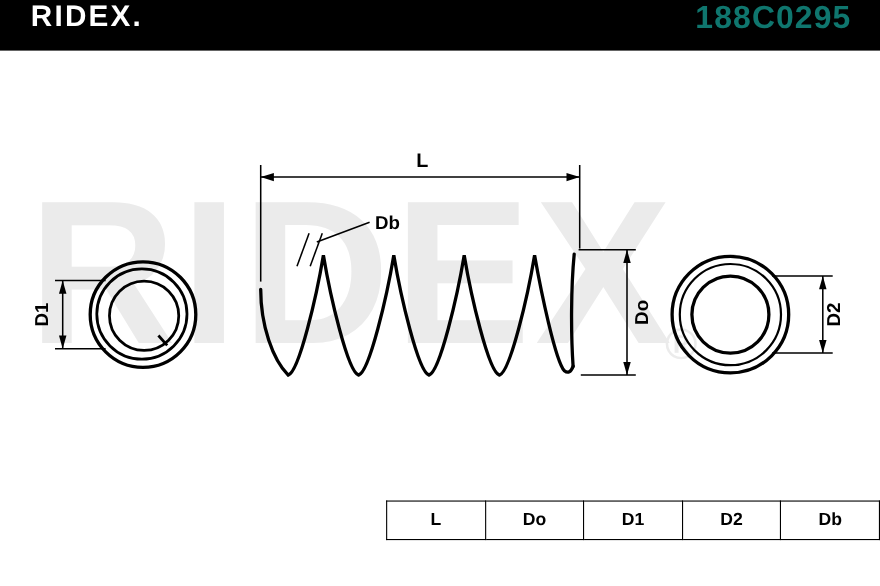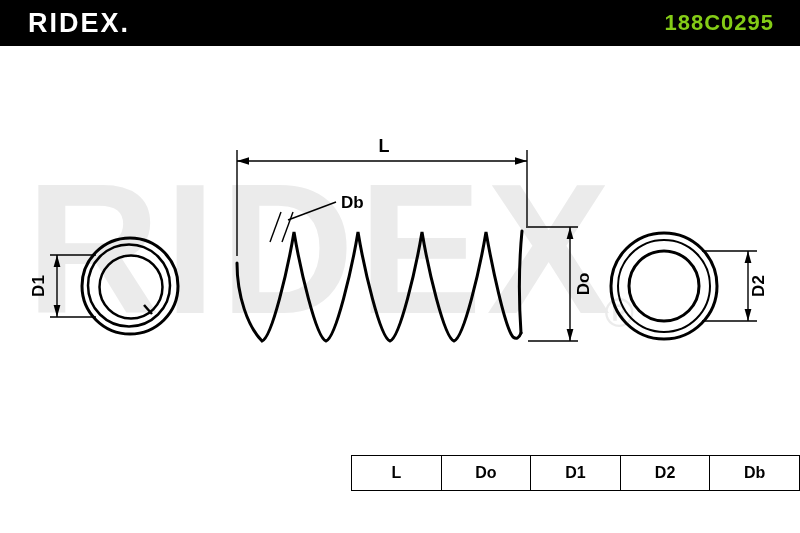--- a/index.html
+++ b/index.html
@@ -2,24 +2,24 @@
 <html><head>
 <meta charset="utf-8">
 <style>
   html,body{margin:0;padding:0;}
   body{
     width:800px;height:533px;position:relative;background:#ffffff;
     font-family:"Liberation Sans",sans-serif;overflow:hidden;
   }
   .header{
     position:absolute;top:0;left:0;width:800px;height:46px;background:#000;
-    display:flex;align-items:center;justify-content:space-between;z-index:3;
+    display:flex;justify-content:space-between;z-index:3;
   }
   .logo{color:#fff;font-weight:800;font-size:27px;letter-spacing:2px;margin-left:28px;}
-  .part{color:#84cc16;font-weight:bold;font-size:22px;margin-right:26px;letter-spacing:1px;}
+  .part{color:#0f766e;font-weight:bold;font-size:29px;margin-right:26px;letter-spacing:1px;}
   .watermark{
     position:absolute;top:156px;left:26px;font-size:186px;font-weight:bold;
     color:#ebebeb;letter-spacing:4px;z-index:0;line-height:1;white-space:nowrap;
     user-select:none;
   }
   .watermark .reg{font-size:40px;display:inline-block;transform:translate(-10px,14px);letter-spacing:0;}
   svg.diagram{position:absolute;top:0;left:0;z-index:1;}
   .spec-table{
     position:absolute;left:351px;top:455px;z-index:2;border-collapse:collapse;background:#fff;
   }

